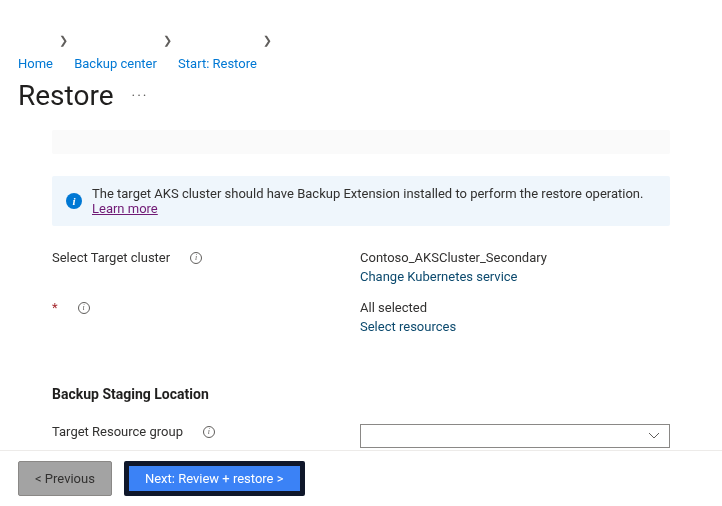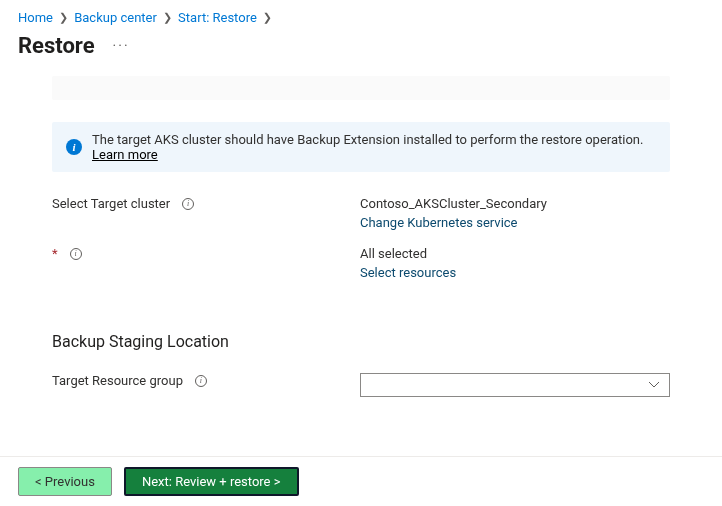--- a/index.html
+++ b/index.html
@@ -23,37 +23,38 @@
       display: flex;
       align-items: center;
       padding: 10px 18px 4px 18px;
       font-size: 13px;
     }
 
     .breadcrumb a {
       color: #0078d4;
       text-decoration: none;
       cursor: pointer;
+      margin-top: 46px;
     }
 
     .breadcrumb-sep {
       color: #605e5c;
       margin: 0 6px;
       font-size: 11px;
     }
 
     .page-header {
       display: flex;
       align-items: center;
       padding: 4px 18px 18px 18px;
     }
 
     .page-title {
-      font-size: 22px;
-      font-weight: 700;
+      font-size: 28px;
+      font-weight: 400;
       color: #201f1e;
     }
 
     .ellipsis {
       margin-left: 18px;
       color: #605e5c;
       font-size: 14px;
       letter-spacing: 2px;
       cursor: pointer;
     }
@@ -91,39 +92,39 @@
       align-items: center;
       justify-content: center;
       flex-shrink: 0;
       font-style: italic;
       font-family: Georgia, serif;
       font-size: 11px;
       font-weight: 700;
     }
 
     .info-banner a {
-      color: #000000;
+      color: #701a75;
       text-decoration: underline;
       cursor: pointer;
     }
 
     .form-row {
       display: flex;
       align-items: flex-start;
       margin-bottom: 16px;
     }
 
     .form-label {
       width: 260px;
       flex-shrink: 0;
       font-size: 13px;
       color: #323130;
       display: flex;
       align-items: center;
-      gap: 12px;
+      gap: 20px;
     }
 
     .form-label .required {
       color: #a4262c;
     }
 
     .help-icon {
       width: 12px;
       height: 12px;
       border: 1px solid #605e5c;
@@ -146,22 +147,22 @@
     }
 
     .form-value .link {
       color: #0c4a6e;
       cursor: pointer;
       margin-top: 4px;
       display: block;
     }
 
     .section-title {
-      font-size: 16px;
-      font-weight: 400;
+      font-size: 14px;
+      font-weight: 700;
       color: #201f1e;
       margin-top: 52px;
       margin-bottom: 22px;
     }
 
     .select-field {
       width: 100%;
       height: 24px;
       border: 1px solid #8a8886;
       background: #ffffff;
@@ -193,28 +194,28 @@
 
     .btn {
       font-family: inherit;
       font-size: 13px;
       padding: 5px 16px;
       border-radius: 2px;
       cursor: pointer;
     }
 
     .btn-default {
-      background: #86efac;
+      background: #a3a3a3;
       border: 1px solid #8a8886;
       color: #323130;
     }
 
     .btn-primary {
-      background: #15803d;
-      border: 2px solid #0f172a;
+      background: #3b82f6;
+      border: 5px solid #0f172a;
       color: #ffffff;
     }
   </style>
 </head>
 <body>
 
 <div class="breadcrumb">
   <a>Home</a>
   <span class="breadcrumb-sep">❯</span>
   <a>Backup center</a>

